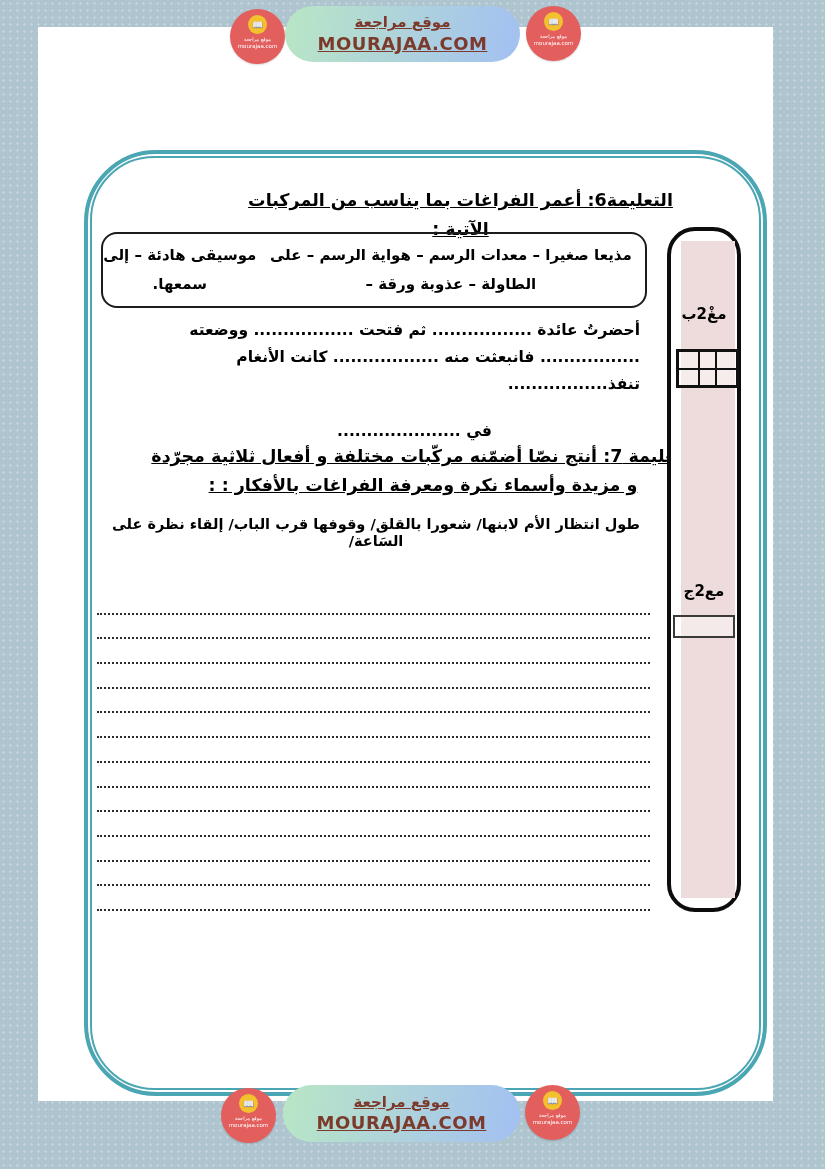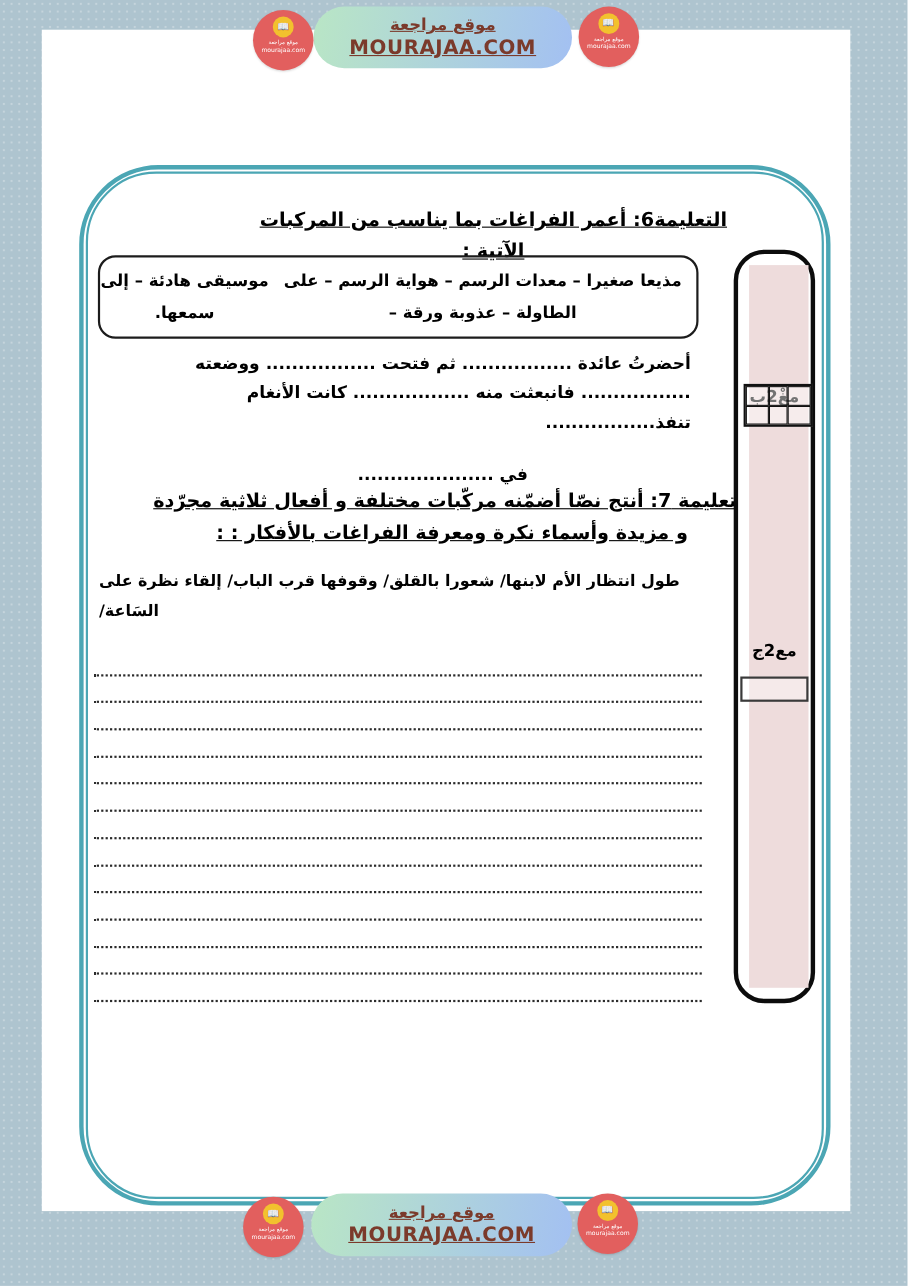--- a/index.html
+++ b/index.html
@@ -45,21 +45,21 @@
     display:flex; align-items:center; justify-content:center; font-size:9px;
   }
   .logo .l1 { margin-top:3px; font-size:5px; color:#fff; direction:rtl; line-height:1.1; }
   .logo .l2 { font-size:5.5px; color:#fff; line-height:1.1; }
   .logo-tl { left:230px; top:9px; }
   .logo-tr { left:526px; top:6px; }
   .logo-bl { left:221px; top:1088px; }
   .logo-br { left:525px; top:1085px; }
   
   .page {
-    position:absolute; left:72px; top:150px; width:683px; height:946px;
+    position:absolute; left:84px; top:150px; width:683px; height:946px;
     border:4px solid var(--teal,#4ba6b4); border-radius:72px; background:#fff; z-index:2;
   }
   .page-innerline {
     position:absolute; inset:2px; border:2px solid var(--teal,#4ba6b4);
     border-radius:64px; pointer-events:none;
   }
   .content { position:absolute; inset:0; direction:rtl; }
   .task-title {
     position:absolute; font-weight:bold; font-size:17.5px; color:#000;
     text-decoration:underline; text-align:center; line-height:29px;
@@ -72,38 +72,38 @@
     font-weight:bold; font-size:15px; line-height:1.95; text-align:center;
   }
   .fill-text {
     position:absolute; right:123px; top:163px; width:540px;
     font-weight:bold; font-size:15.5px; line-height:27px; text-align:right;
   }
   .fill-line3 { padding-left:0; margin-right:0; text-align:right; padding-right:148px;margin-top:20px; }
   .t7-title { top:288px; right:60px; width:560px; }
   .ideas {
     position:absolute; left:14px; top:362px; width:548px;
-    font-weight:bold; font-size:14.5px; line-height:27px; text-align:left;
+    font-weight:bold; font-size:14.5px; line-height:17px; text-align:center;
   }
   .answer-lines { position:absolute; left:9px; top:436px; width:553px; }
   .answer-line { height:24.7px; border-bottom:2px dotted #2b2b2b; }
   
   .margin-capsule {
     position:absolute; left:667px; top:227px; width:74px; height:685px;
     border:4.5px solid #0c0c0c; border-radius:28px; background:#fff; z-index:3;
   }
   .margin-pink {
     position:absolute; left:10px; right:2px; top:10px; bottom:10px;
     background:var(--pink,#eedcdc);
   }
   .margin-label {
     position:absolute; width:100%; text-align:center; font-weight:bold;
     font-size:15px; color:#000; direction:rtl;
   }
-  .label-top { top:74px;margin-top:46px; }
+  .label-top { top:74px; }
   .label-bottom { top:351px; }
   .mini-grid {
     position:absolute; top:118px; left:5px; right:-2px; height:39px;
     border:2px solid #111;
     display:grid; grid-template-columns:1.1fr .9fr 1.1fr; grid-template-rows:1fr 1fr;
     background:rgba(255,255,255,.45);
   }
   .mini-grid div { border:1px solid #111; }
   .mini-box {
     position:absolute; top:384px; left:2px; width:62px; height:23px;

